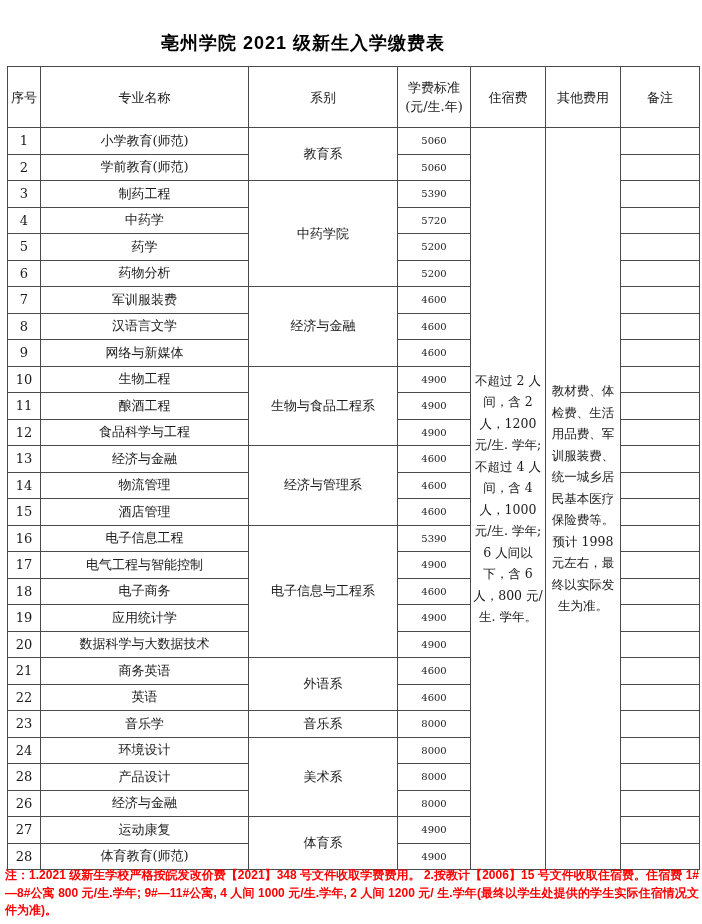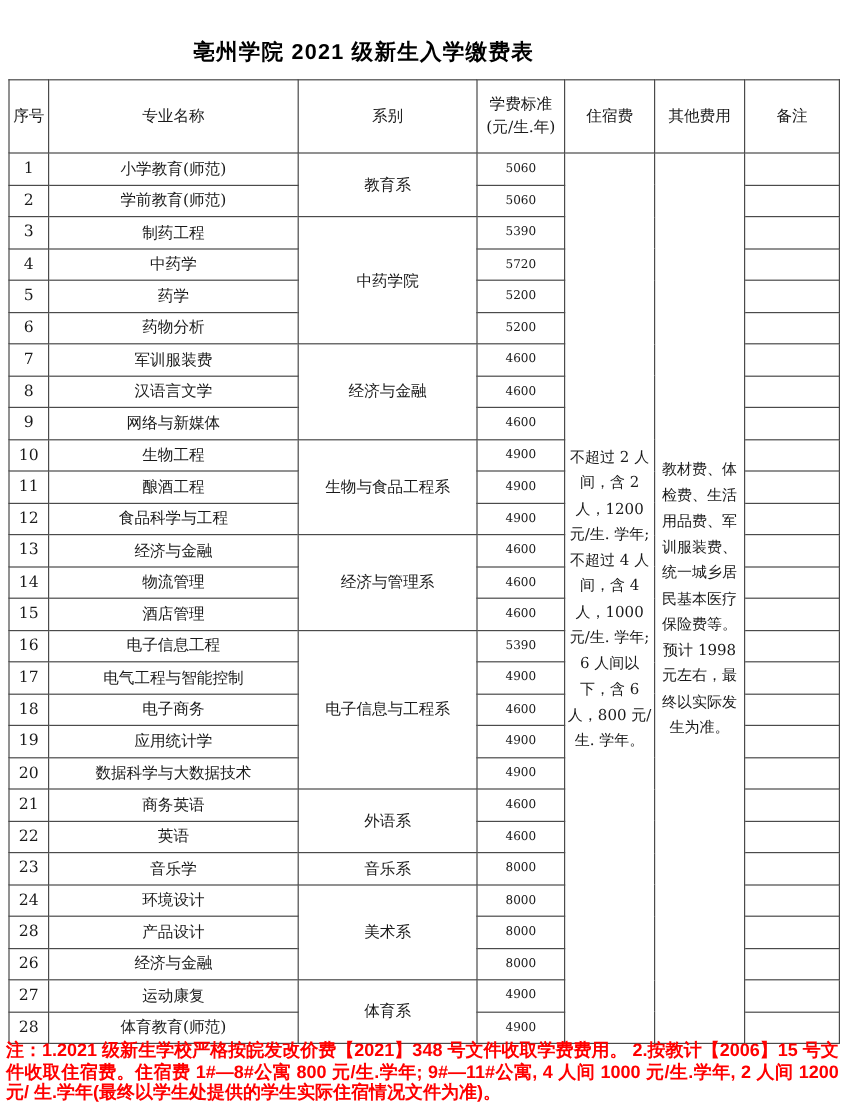--- a/index.html
+++ b/index.html
@@ -14,21 +14,21 @@
             padding:0;font-weight:normal;overflow:hidden;}
   thead tr{height:61px;}
   tbody tr{height:26.5px;}
   th{line-height:19px;padding:0 3px;}
   .c-major{padding:0 2px;}
   .c-fee{font-size:10px;}
   .c-accom,.c-other{text-align:left;padding:0 6px;font-size:12.5px;line-height:1.72;
             text-align:justify;}
   .footnote{position:absolute;left:5px;top:867px;width:694px;color:#ff0000;
             font-family:"Liberation Sans","DejaVu Sans",sans-serif;
-            font-weight:bold;font-size:15px;line-height:17.5px;text-align:justify;}
+            font-weight:bold;font-size:12px;line-height:17.5px;text-align:justify;}
 </style>
 </head>
 <body>
 
 <div class="page">
 
   <div class="title">亳州学院 2021 级新生入学缴费表</div>
 
   <table class="fee">
     <colgroup>

